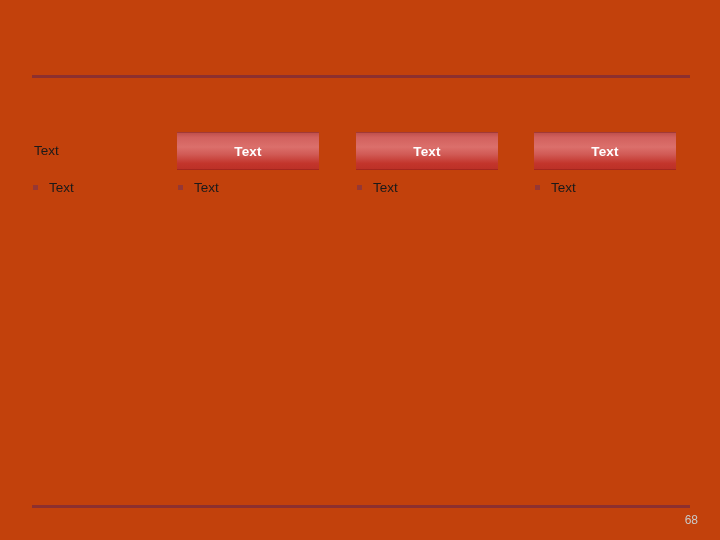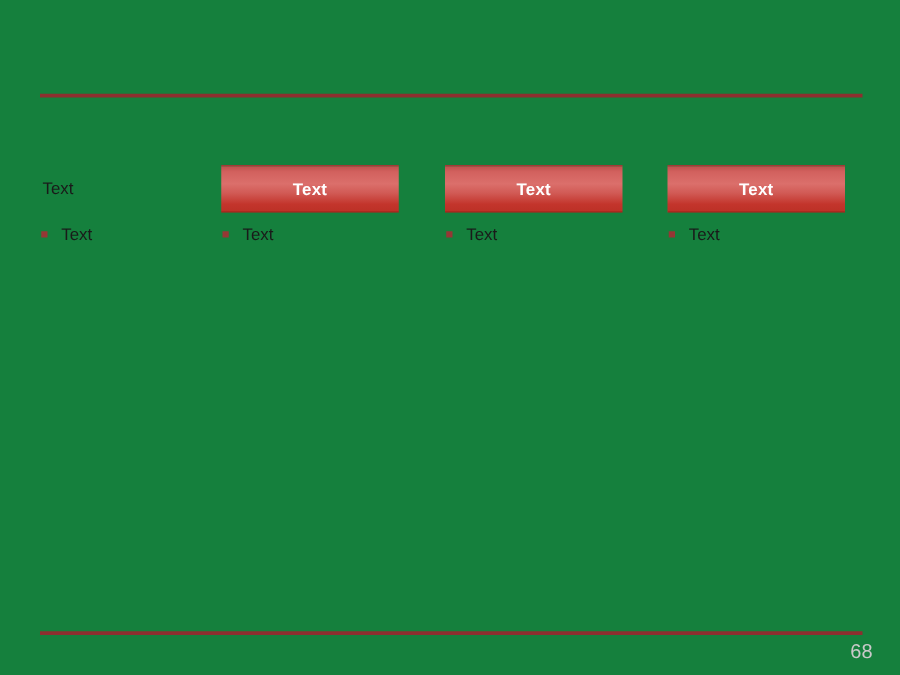--- a/index.html
+++ b/index.html
@@ -12,21 +12,21 @@
     width: 720px;
     height: 540px;
     font-family: "Liberation Sans", sans-serif;
     color: #000000;
     overflow: hidden;
   }
   .slide {
     position: relative;
     width: 720px;
     height: 540px;
-    background: #15803d;
+    background: #c2410c;
     box-sizing: border-box;
   }
 
   
   .rule {
     position: absolute;
     left: 32px;
     width: 658px;
     height: 3px;
     background: #8c2f2f;
@@ -108,21 +108,21 @@
     font-size: 13.5px;
     color: #1a1a1a;
     line-height: 1;
   }
 
   
   .page-number {
     position: absolute;
     right: 22px;
     top: 514px;
-    font-size: 16px;
+    font-size: 12px;
     color: #c9c9c9;
     line-height: 1;
   }
 </style>
 </head>
 <body>
 
 <div class="slide">
 
   <div class="rule rule-top"></div>

